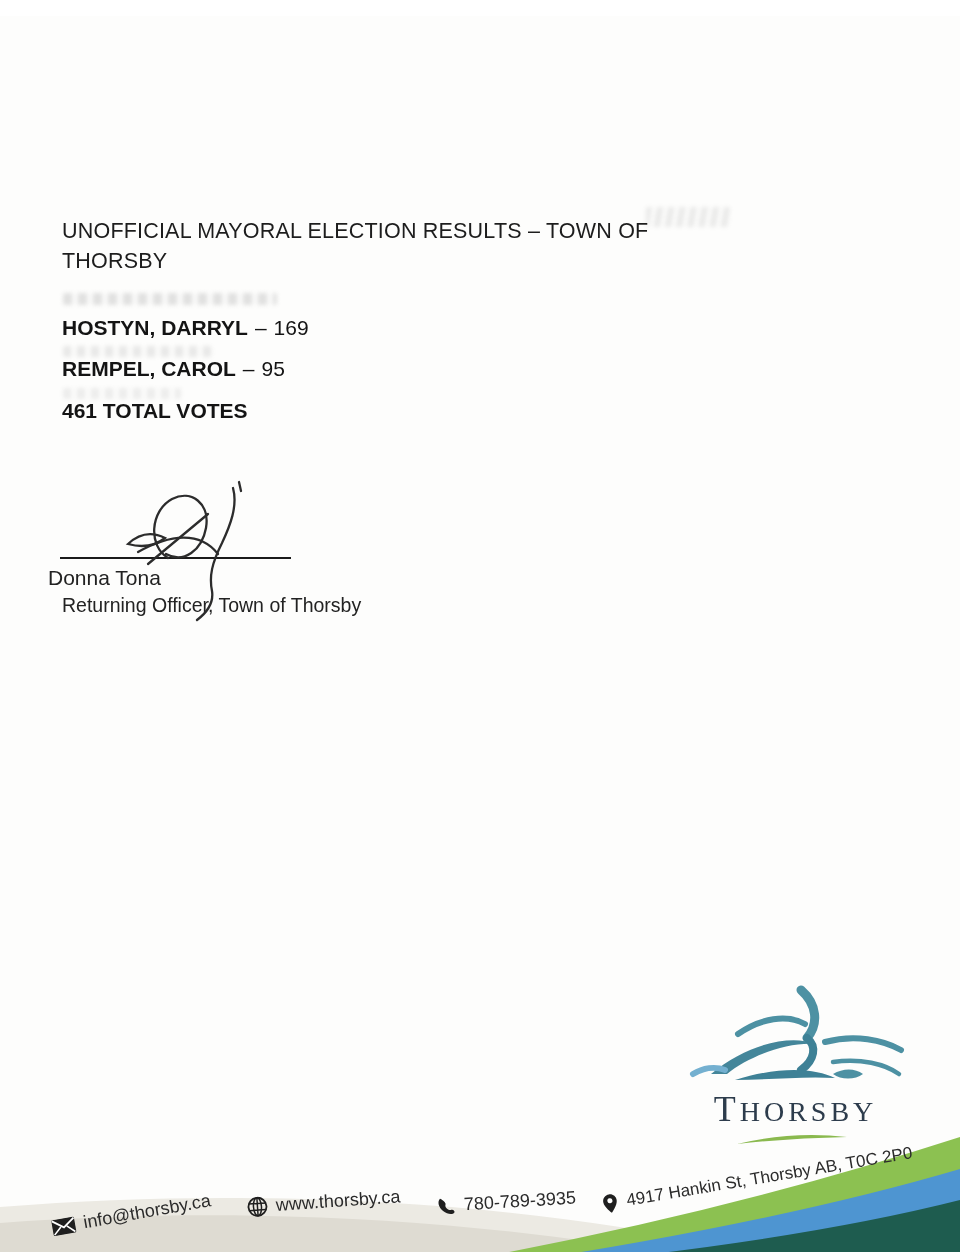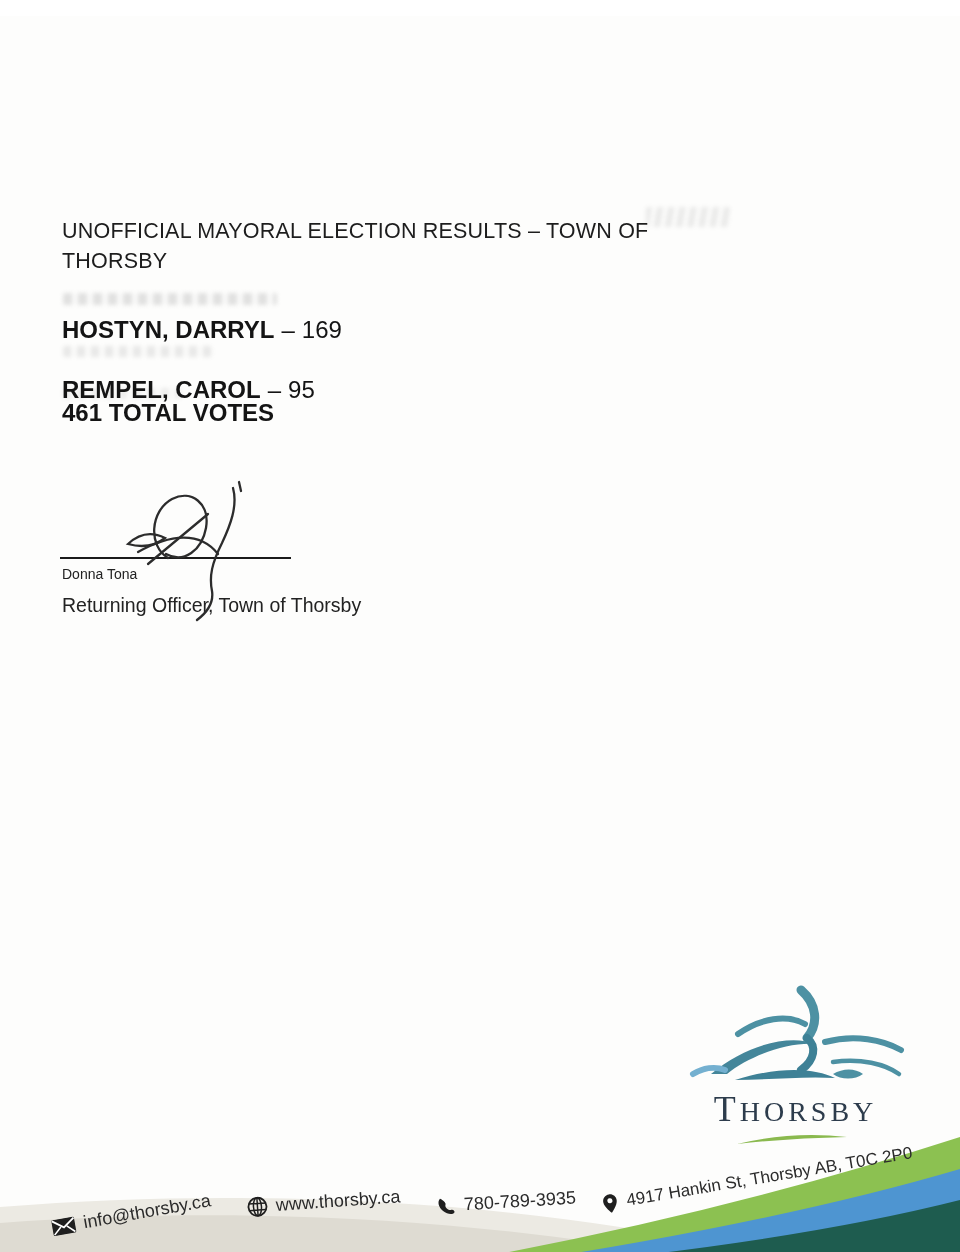--- a/index.html
+++ b/index.html
@@ -6,39 +6,39 @@
   .page{
     position:relative;width:960px;height:1252px;margin:16px auto;
     background:#fdfdfc;overflow:hidden;
     font-family:"Liberation Sans", sans-serif;color:#1e1e1e;
   }
   
   .title{position:absolute;left:62px;top:186px;width:640px;
     font-size:21.5px;line-height:30px;font-weight:400;color:#1d1d1d;letter-spacing:.2px;}
   .title span{display:block;}
   
-  .result{position:absolute;left:62px;font-size:24px;color:#141414;white-space:nowrap;}
-  .r1{top:300px}.r2{top:360px}.r3{top:383px}
+  .result{position:absolute;left:62px;font-size:21px;color:#141414;white-space:nowrap;}
+  .r1{top:300px}.r2{top:341px}.r3{top:383px}
   .cand{font-weight:700;}
   .sep{font-weight:400;margin:0 7px;}
   .votes{font-weight:400;}
   .total{font-weight:700;}
   
   .ghost{position:absolute;filter:blur(2px);border-radius:2px;pointer-events:none;}
   .g-title{left:646px;top:191px;width:84px;height:20px;opacity:.30;
     background:repeating-linear-gradient(100deg,rgba(110,110,110,.45) 0 6px,rgba(205,205,205,.08) 6px 11px);}
   .g1{left:63px;top:277px;width:214px;height:12px;opacity:.38;
     background:repeating-linear-gradient(90deg,rgba(105,105,105,.5) 0 9px,rgba(190,190,190,.12) 9px 15px);}
   .g2{left:63px;top:330px;width:150px;height:11px;opacity:.28;
     background:repeating-linear-gradient(90deg,rgba(105,105,105,.5) 0 8px,rgba(190,190,190,.12) 8px 14px);}
   .g3{left:63px;top:372px;width:118px;height:11px;opacity:.22;
     background:repeating-linear-gradient(90deg,rgba(105,105,105,.5) 0 8px,rgba(190,190,190,.12) 8px 14px);}
   
   .sig-line{position:absolute;left:60px;top:541px;width:231px;height:2px;background:#1b1b1b;}
-  .sig-name{position:absolute;left:62px;top:550px;font-size:14px;color:#222;}
+  .sig-name{position:absolute;left:48px;top:550px;font-size:21px;color:#222;}
   .sig-role{position:absolute;left:62px;top:578px;font-size:19.5px;color:#222;}
   .sig-svg{position:absolute;left:108px;top:456px;width:140px;height:152px;z-index:3;}
   
   .logo{position:absolute;left:683px;top:966px;width:225px;height:170px;}
   .logo-art{position:absolute;left:0;top:0;}
   .logo-wordmark{position:absolute;left:0;top:106px;width:100%;text-align:center;
     font-family:"Liberation Serif", serif;font-size:28px;letter-spacing:4px;color:#2d3c4c;}
   .logo-wordmark::first-letter{font-size:36px;}
   .logo-underline{position:absolute;left:52px;top:148px;}
   

